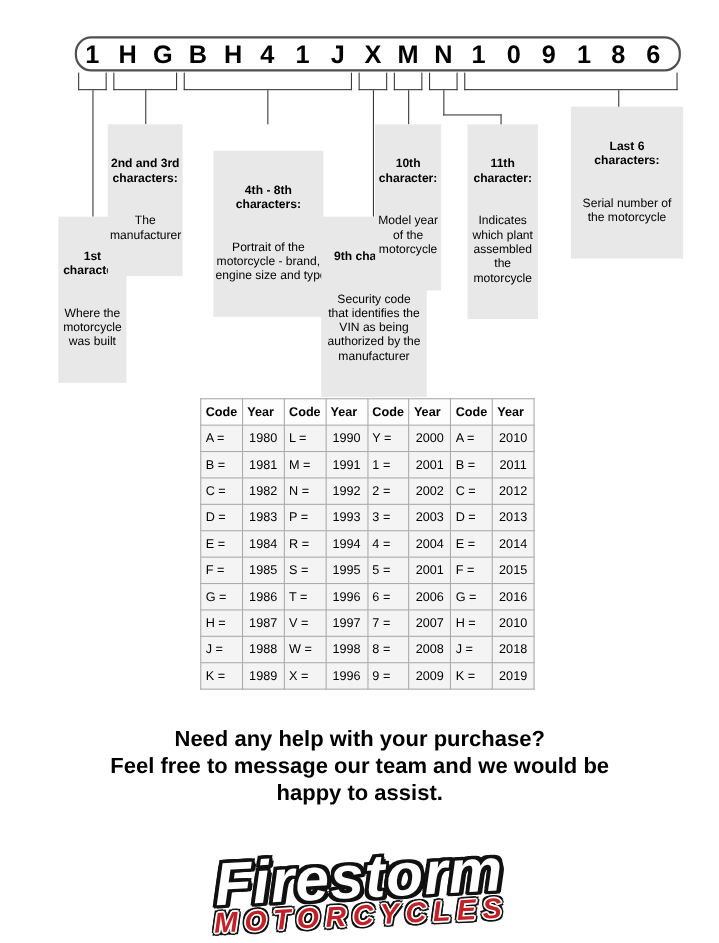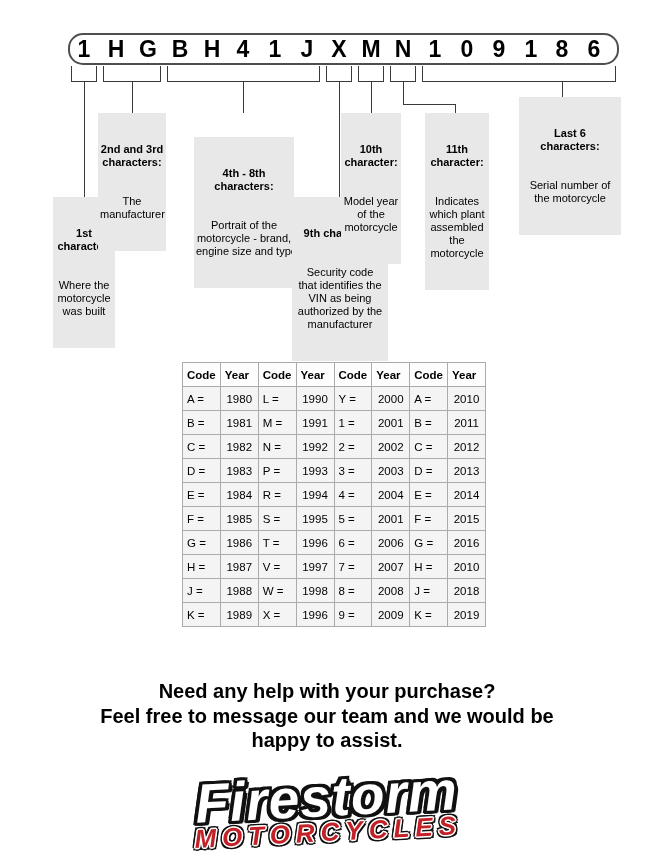--- a/index.html
+++ b/index.html
@@ -83,21 +83,21 @@
   }
   .vtable th.th-code { width: 26px; margin-left: 20px; }
   .vtable th.th-year { width: 29px; text-align: left; }
   .vtable td { background: #f4f4f4; }
   .vtable td.code-cell { text-align: left;  min-width: 26px; }
   .vtable td.year-cell { text-align: center; min-width: 29px; }
 
   
   .help {
     position: absolute;
-    left: 0; top: 679px;
+    left: 0; top: 660px;
     width: 654px;
     text-align: center;
     font-size: 20px;
     font-weight: bold;
     line-height: 24.5px;
     white-space: pre-line;
   }
 
   
   .logo {

